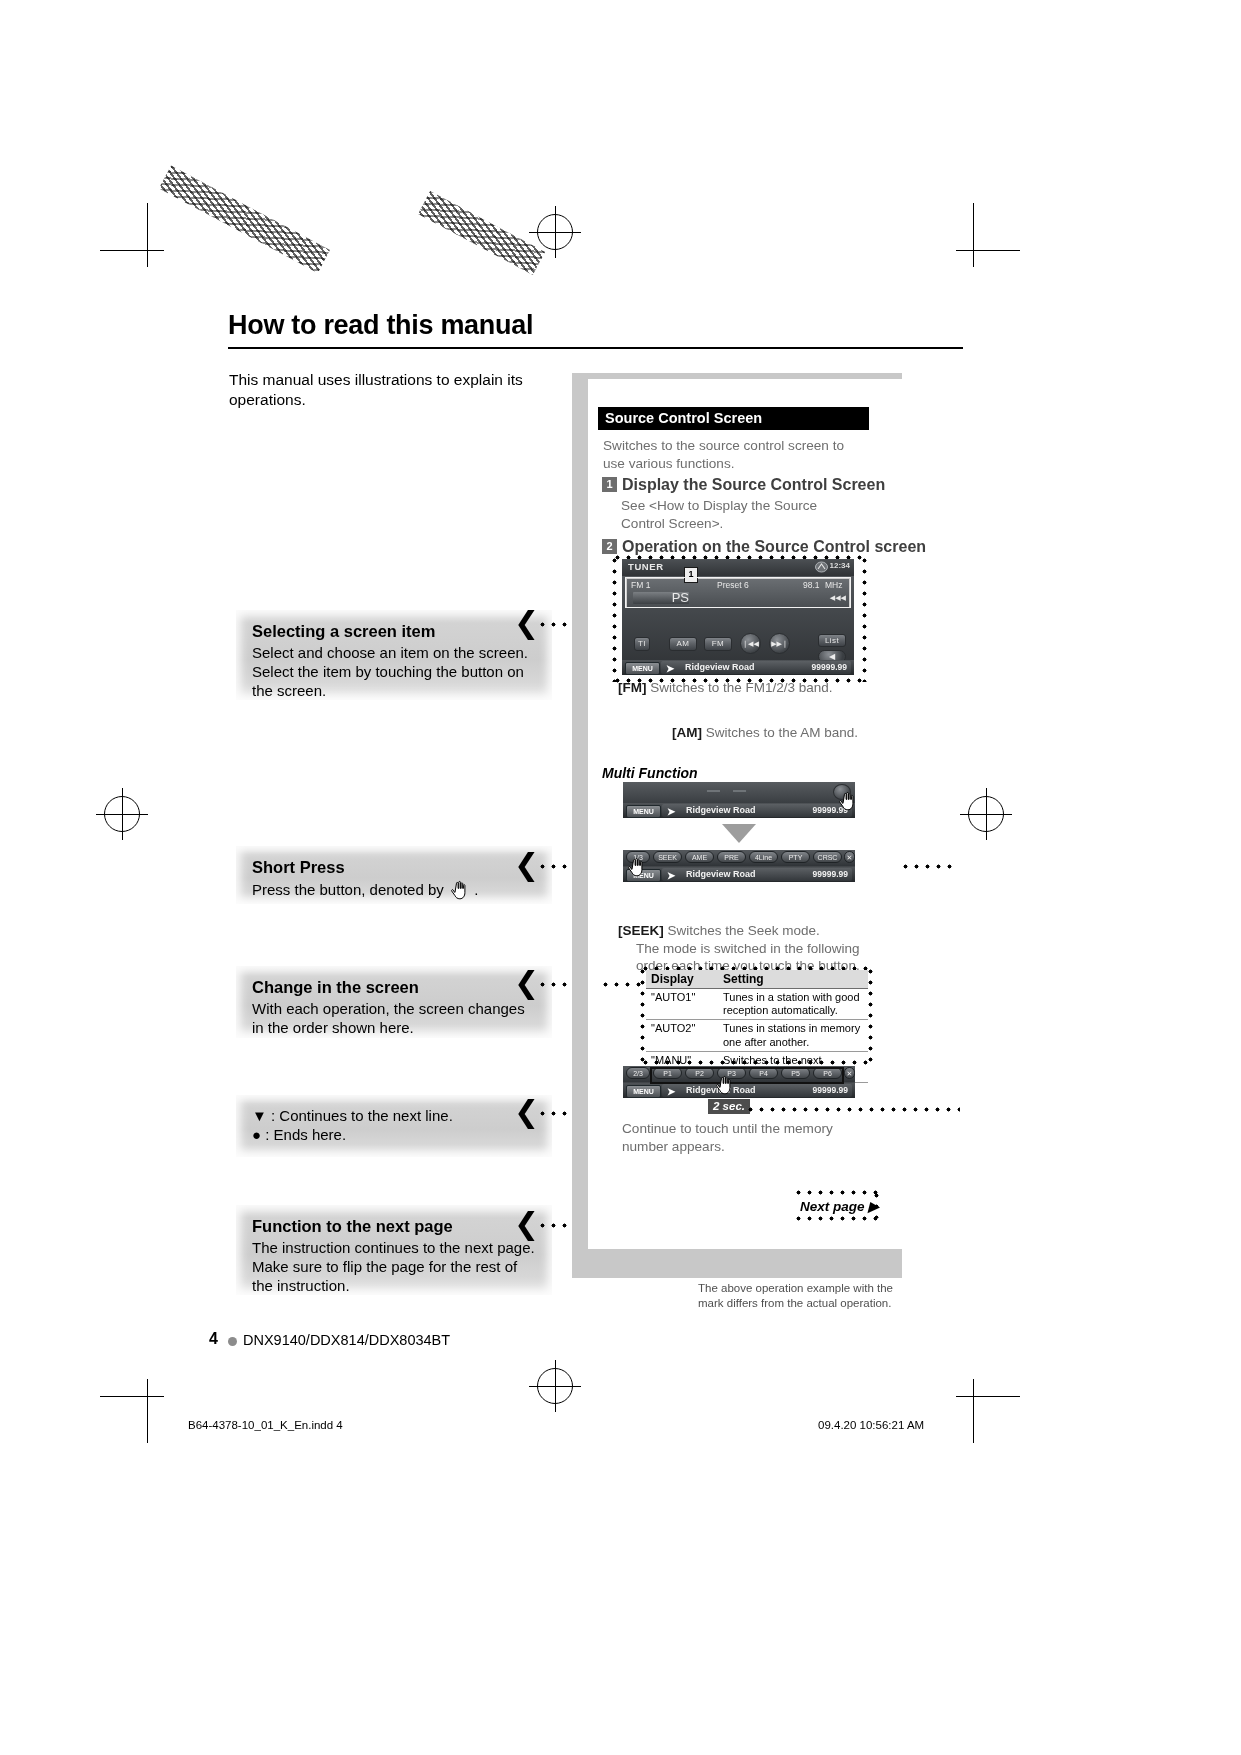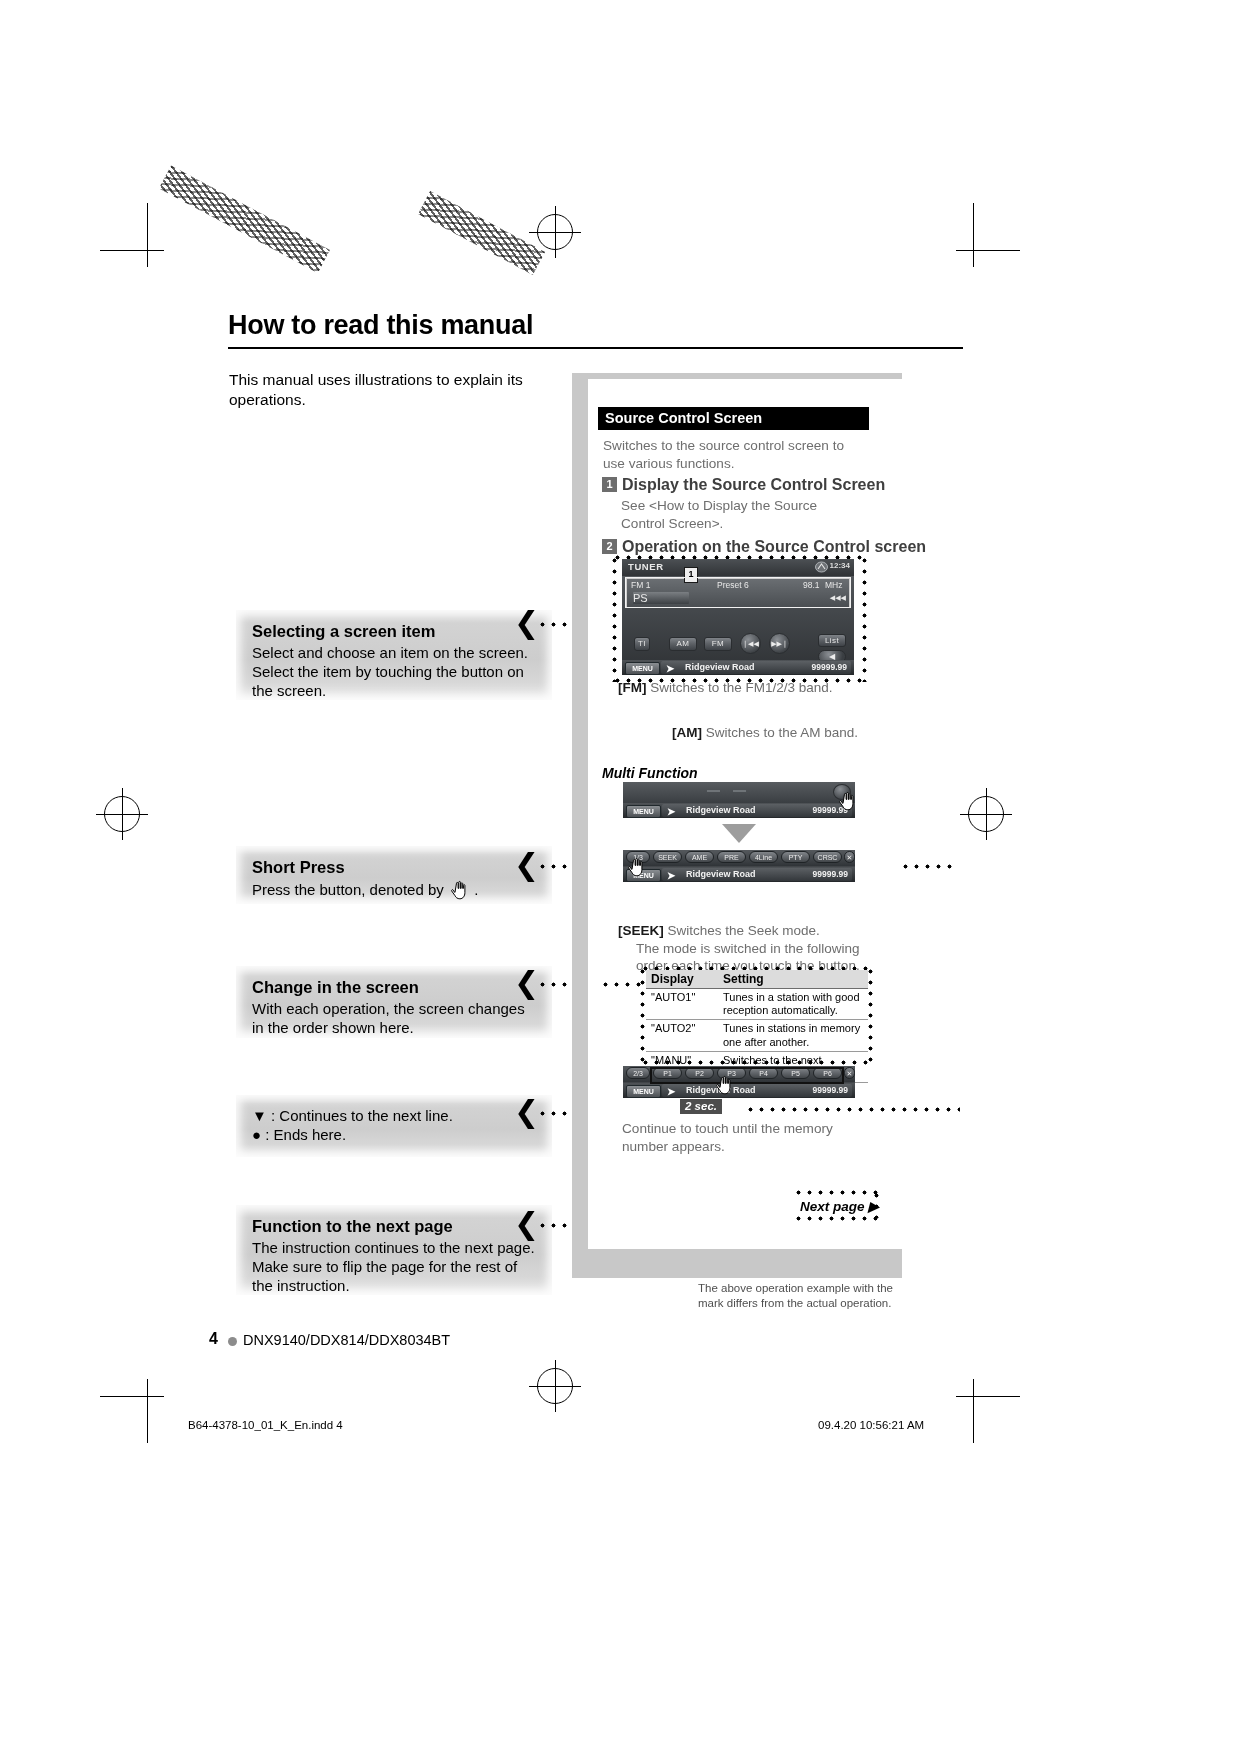--- a/index.html
+++ b/index.html
@@ -220,21 +220,21 @@
     background: linear-gradient(to bottom, #6a6e72, #4a4e52);
     border: 1px solid #cfcfcf;
     box-sizing: border-box;
   }
   .info-line {
     position: absolute; color: #e9e9e9; font-size: 8.5px;
   }
   .ps-chip {
     position: absolute;
     background: linear-gradient(to bottom, #7b7f83, #3c4044);
-    color: #eaeaea; font-size: 11px; text-align: left;
+    color: #eaeaea; font-size: 13px; text-align: right;
     border-radius: 1px;
   }
   .callno {
     position: absolute;
     background: #efefef; border: 1px solid #1a1a1a;
     color: #000; font-size: 9px; font-weight: bold;
     text-align: center; line-height: 12px;
     width: 12px; height: 14px;
   }
   .btn {
@@ -665,21 +665,21 @@
         <div class="nav-road">Ridgeview Road</div>
         <div class="nav-dist">99999.99</div>
       </div>
     </div>
   </div>
   <div class="sel-frame" style="left:650px;top:1029px;width:194px;height:17px;"></div>
   <svg class="hand" style="left:713px;top:1036px;" width="22" height="22" viewBox="0 0 22 20">
     <path d="M8.5 3.2c0-1 1.6-1 1.6 0v5.2h0.7V2.2c0-1 1.6-1 1.6 0v6.2h0.7V3.6c0-1 1.6-1 1.6 0v4.8h0.7V5.4c0-1 1.5-1 1.5 0v7.3c0 3.4-2 6.1-5 6.1-2.6 0-4.1-1.4-5-3.3L3.7 11c-.5-1 .9-1.9 1.5-.9l1.4 2.2h.4z" fill="#ffffff" stroke="#000000" stroke-width="1"></path>
   </svg>
 
-  <div class="sec-badge" style="left:680px;top:1061px;text-align:right;">2 sec.</div>
+  <div class="sec-badge" style="left:708px;top:1061px;text-align:right;">2 sec.</div>
   <div class="dots-h" style="left:745px;top:1069px;width:215px;"></div>
 
   <div class="body-txt" style="left:622px;top:1082px;width:250px;">Continue to touch until the memory number appears.</div>
 
   <div class="next-page" style="left:800px;top:1160px;">Next page ▶</div>
   <div class="dots-h" style="left:793px;top:1152px;width:86px;"></div>
   <div class="dots-h" style="left:793px;top:1178px;width:86px;"></div>
   <div class="dots-v" style="left:874px;top:1152px;height:28px;"></div>
 
   <div class="footnote" style="left:698px;top:1243px;width:210px;">The above operation example with the mark differs from the actual operation.</div>

